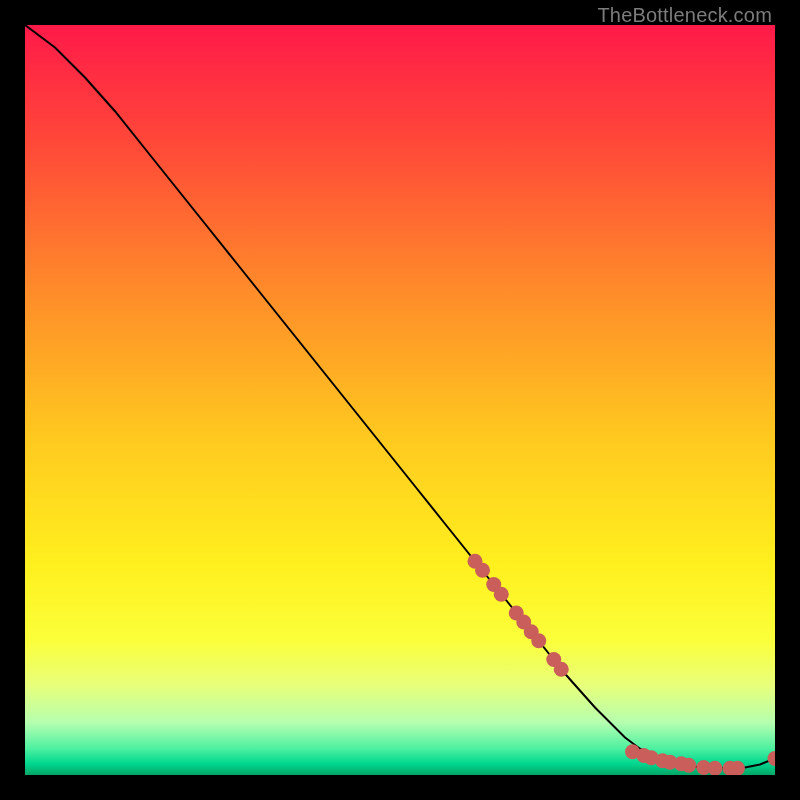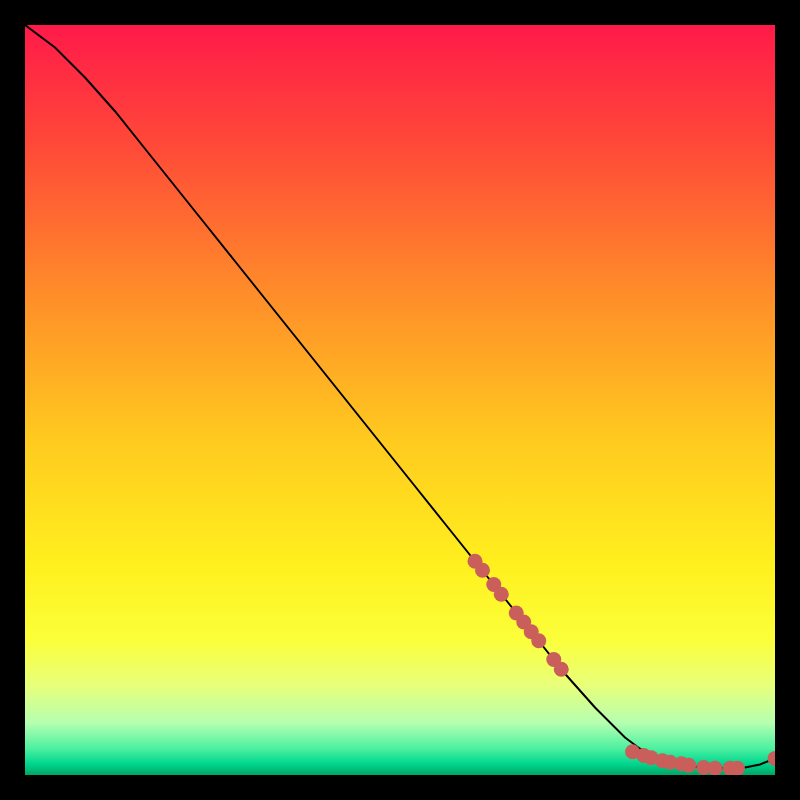--- a/index.html
+++ b/index.html
@@ -31,20 +31,21 @@
     color: #7c7c7c;
     font-size: 20px;
     font-weight: 500;
     letter-spacing: 0.2px;
   }
 </style>
 </head>
 <body>
 
 <div class="stage">
+  <div class="attribution">TheBottleneck.com</div>
 
   <svg class="plot" viewBox="0 0 750 750" preserveAspectRatio="none">
     <defs>
       <linearGradient id="bg-grad" x1="0" y1="0" x2="0" y2="1">
       <stop offset="0%" stop-color="#ff1a49"></stop>
           <stop offset="15%" stop-color="#ff4639"></stop>
           <stop offset="35%" stop-color="#ff8a2a"></stop>
           <stop offset="55.00000000000001%" stop-color="#ffc91f"></stop>
           <stop offset="72%" stop-color="#fff01e"></stop>
           <stop offset="82%" stop-color="#fbff3a"></stop>

